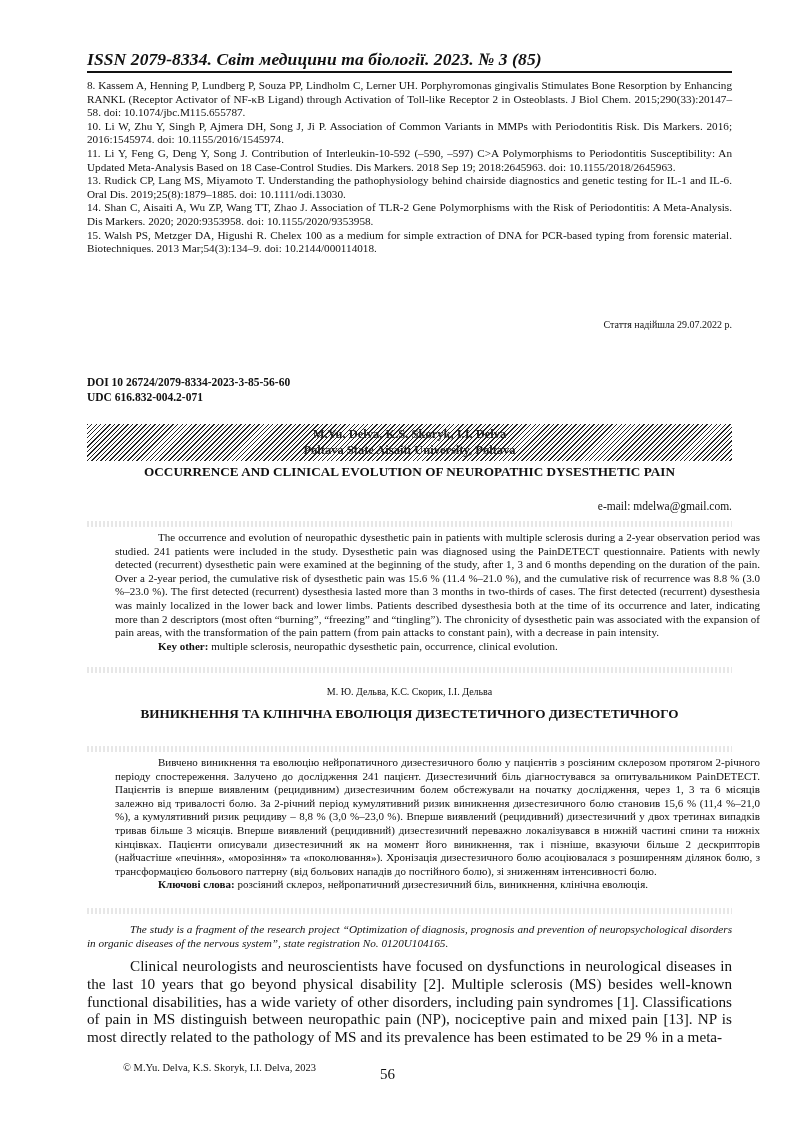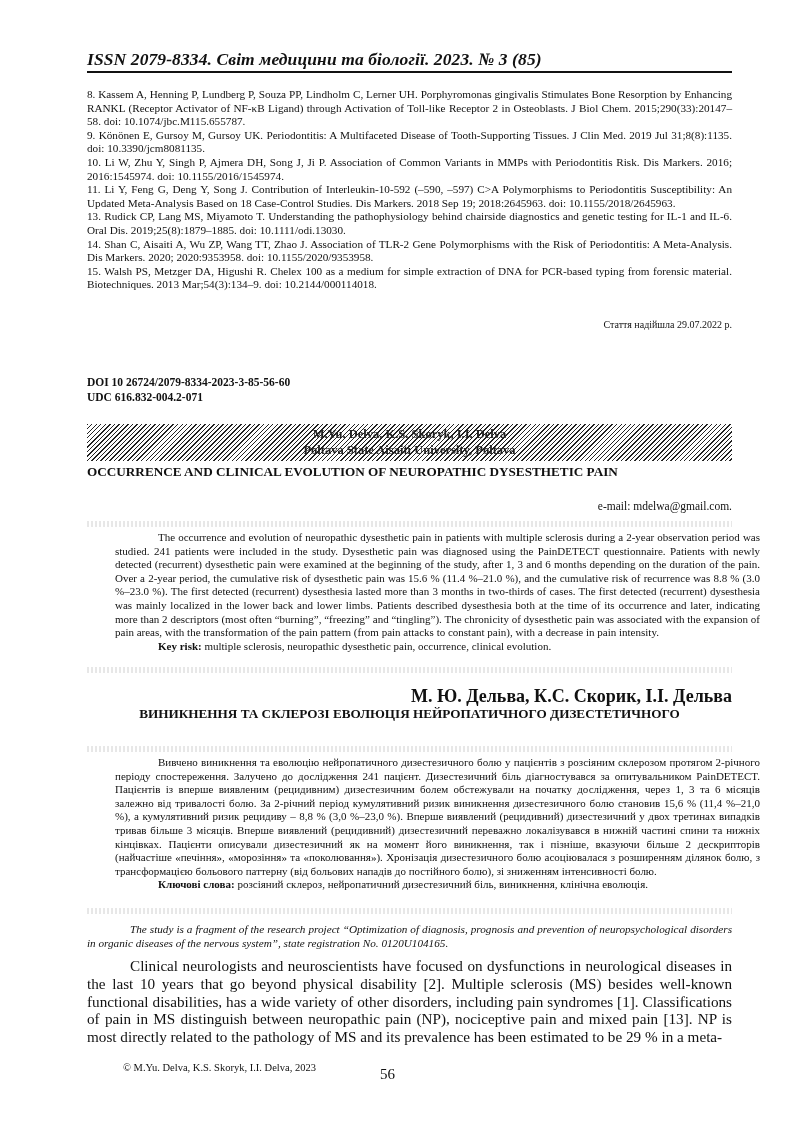--- a/index.html
+++ b/index.html
@@ -1,54 +1,53 @@
 <!DOCTYPE html>
 <html><head>
 <meta charset="utf-8">
 <style>
   html, body { margin:0; padding:0; background:#ffffff; }
   body { width:800px; height:1131px; position:relative; overflow:hidden;
          font-family:"Liberation Serif", serif; color:#111; }
   .journal-header { position:absolute; left:87px; top:49px; width:645px;
          font-style:italic; font-weight:bold; font-size:17.5px; letter-spacing:0.1px; }
   .header-rule { position:absolute; left:87px; top:71px; width:645px; height:2px; background:#111; }
-  .refs { position:absolute; left:87px; top:88px; width:645px; font-size:11.2px; line-height:13.6px; text-align:justify; }
+  .refs { position:absolute; left:87px; top:79px; width:645px; font-size:11.2px; line-height:13.6px; text-align:justify; }
   .refs p { margin:0; }
   .received { position:absolute; left:87px; top:319px; width:645px; text-align:right; font-size:10px; }
   .doi { position:absolute; left:87px; top:375px; font-weight:bold; font-size:11.5px; line-height:15px; }
   .banner { position:absolute; left:87px; top:424px; width:645px; height:37px;
             background: repeating-linear-gradient(135deg, #222 0px, #222 1px, #fff 1px, #fff 3.2px);
             text-align:center; font-weight:bold; font-size:12.5px; line-height:16px; padding-top:2px; box-sizing:border-box; color:#222; }
   .banner span { display:block; }
-  .title-en { position:absolute; left:87px; top:464px; width:645px; text-align:left; font-weight:bold; font-size:13.2px; line-height:16px; }
+  .title-en { position:absolute; left:87px; top:464px; width:645px; text-align:center; font-weight:bold; font-size:13.2px; line-height:16px; }
   .email { position:absolute; left:87px; top:500px; width:645px; text-align:right; font-size:11.5px; }
   .wave { position:absolute; left:87px; width:645px; height:6px;
           background: repeating-linear-gradient(90deg, #ddd 0 2px, #fff 2px 4px); opacity:0.7; }
   .abstract { position:absolute; left:87px; width:645px; font-size:11px; line-height:13.6px; text-align:justify;margin-left:28px; }
   .abstract p { margin:0; text-indent:43px; }
   .abstract .kw { text-indent:43px; }
   .kw b { font-weight:bold; }
-  .authors-ua { position:absolute; left:87px; top:686px; width:645px; text-align:right; font-weight:bold; font-size:18px; }
+  .authors-ua { position:absolute; left:87px; top:686px; width:645px; text-align:center; font-weight:normal; font-size:10px; }
   .title-ua { position:absolute; left:87px; top:705px; width:645px; text-align:center; font-weight:bold; font-size:13.2px; line-height:17px; }
   .project { position:absolute; left:87px; top:923px; width:645px; font-style:italic; font-size:11.2px; line-height:13.6px; text-align:justify; }
   .project p { margin:0; text-indent:43px; }
   .body-text { position:absolute; left:87px; top:957px; width:645px; font-size:15.2px; line-height:17.8px; text-align:justify; }
   .body-text p { margin:0; text-indent:43px; }
   .copyright { position:absolute; left:123px; top:1062px; font-size:10.5px; }
   .page-num { position:absolute; left:380px; top:1066px; font-size:15px; }
 </style>
 </head>
 <body>
 
 <div class="journal-header">ISSN 2079-8334. Світ медицини та біології. 2023. № 3 (85)</div>
 <div class="header-rule"></div>
 
 <div class="refs">
   <p>8. Kassem A, Henning P, Lundberg P, Souza PP, Lindholm C, Lerner UH. Porphyromonas gingivalis Stimulates Bone Resorption by Enhancing RANKL (Receptor Activator of NF-κB Ligand) through Activation of Toll-like Receptor 2 in Osteoblasts. J Biol Chem. 2015;290(33):20147–58. doi: 10.1074/jbc.M115.655787.</p>
-  <p>9. Könönen E, Gursoy M, Gursoy UK. Periodontitis: A Multifaceted Disease of Tooth-Supporting Tissues. J Clin Med. 2019 Jul 31;8(8):1135. doi: 10.3390/jcm8081135.</p>
   <p>10. Li W, Zhu Y, Singh P, Ajmera DH, Song J, Ji P. Association of Common Variants in MMPs with Periodontitis Risk. Dis Markers. 2016; 2016:1545974. doi: 10.1155/2016/1545974.</p>
   <p>11. Li Y, Feng G, Deng Y, Song J. Contribution of Interleukin-10-592 (–590, –597) C&gt;A Polymorphisms to Periodontitis Susceptibility: An Updated Meta-Analysis Based on 18 Case-Control Studies. Dis Markers. 2018 Sep 19; 2018:2645963. doi: 10.1155/2018/2645963.</p>
   <p>13. Rudick CP, Lang MS, Miyamoto T. Understanding the pathophysiology behind chairside diagnostics and genetic testing for IL-1 and IL-6. Oral Dis. 2019;25(8):1879–1885. doi: 10.1111/odi.13030.</p>
   <p>14. Shan C, Aisaiti A, Wu ZP, Wang TT, Zhao J. Association of TLR-2 Gene Polymorphisms with the Risk of Periodontitis: A Meta-Analysis. Dis Markers. 2020; 2020:9353958. doi: 10.1155/2020/9353958.</p>
   <p>15. Walsh PS, Metzger DA, Higushi R. Chelex 100 as a medium for simple extraction of DNA for PCR-based typing from forensic material. Biotechniques. 2013 Mar;54(3):134–9. doi: 10.2144/000114018.</p>
 </div>
 
 <div class="received">Стаття надійшла 29.07.2022 р.</div>
 
 <div class="doi">
@@ -64,29 +63,29 @@
 <div class="title-en">
   <div>OCCURRENCE AND CLINICAL EVOLUTION OF NEUROPATHIC DYSESTHETIC PAIN</div>
 </div>
 
 <div class="email">e-mail: mdelwa@gmail.com.</div>
 
 <div class="wave" style="top:521px"></div>
 
 <div class="abstract" style="top:531px">
   <p>The occurrence and evolution of neuropathic dysesthetic pain in patients with multiple sclerosis during a 2-year observation period was studied. 241 patients were included in the study. Dysesthetic pain was diagnosed using the PainDETECT questionnaire. Patients with newly detected (recurrent) dysesthetic pain were examined at the beginning of the study, after 1, 3 and 6 months depending on the duration of the pain. Over a 2-year period, the cumulative risk of dysesthetic pain was 15.6 % (11.4 %–21.0 %), and the cumulative risk of recurrence was 8.8 % (3.0 %–23.0 %). The first detected (recurrent) dysesthesia lasted more than 3 months in two-thirds of cases. The first detected (recurrent) dysesthesia was mainly localized in the lower back and lower limbs. Patients described dysesthesia both at the time of its occurrence and later, indicating more than 2 descriptors (most often “burning”, “freezing” and “tingling”). The chronicity of dysesthetic pain was associated with the expansion of pain areas, with the transformation of the pain pattern (from pain attacks to constant pain), with a decrease in pain intensity.</p>
-  <p class="kw"><b>Key risk:</b><span> multiple sclerosis, neuropathic dysesthetic pain, occurrence, clinical evolution.</span></p>
+  <p class="kw"><b>Key other:</b><span> multiple sclerosis, neuropathic dysesthetic pain, occurrence, clinical evolution.</span></p>
 </div>
 
 <div class="wave" style="top:667px"></div>
 
 <div class="authors-ua">М. Ю. Дельва, К.С. Скорик, І.І. Дельва</div>
 
 <div class="title-ua">
-  <div>ВИНИКНЕННЯ ТА СКЛЕРОЗІ ЕВОЛЮЦІЯ НЕЙРОПАТИЧНОГО ДИЗЕСТЕТИЧНОГО</div>
+  <div>ВИНИКНЕННЯ ТА КЛІНІЧНА ЕВОЛЮЦІЯ ДИЗЕСТЕТИЧНОГО ДИЗЕСТЕТИЧНОГО</div>
 </div>
 
 <div class="wave" style="top:746px"></div>
 
 <div class="abstract" style="top:756px">
   <p>Вивчено виникнення та еволюцію нейропатичного дизестезичного болю у пацієнтів з розсіяним склерозом протягом 2-річного періоду спостереження. Залучено до дослідження 241 пацієнт. Дизестезичний біль діагностувався за опитувальником PainDETECT. Пацієнтів із вперше виявленим (рецидивним) дизестезичним болем обстежували на початку дослідження, через 1, 3 та 6 місяців залежно від тривалості болю. За 2-річний період кумулятивний ризик виникнення дизестезичного болю становив 15,6 % (11,4 %–21,0 %), а кумулятивний ризик рецидиву – 8,8 % (3,0 %–23,0 %). Вперше виявлений (рецидивний) дизестезичний у двох третинах випадків тривав більше 3 місяців. Вперше виявлений (рецидивний) дизестезичний переважно локалізувався в нижній частині спини та нижніх кінцівках. Пацієнти описували дизестезичний як на момент його виникнення, так і пізніше, вказуючи більше 2 дескрипторів (найчастіше «печіння», «морозіння» та «поколювання»). Хронізація дизестезичного болю асоціювалася з розширенням ділянок болю, з трансформацією больового паттерну (від больових нападів до постійного болю), зі зниженням інтенсивності болю.</p>
   <p class="kw"><b>Ключові слова:</b><span> розсіяний склероз, нейропатичний дизестезичний біль, виникнення, клінічна еволюція.</span></p>
 </div>
 
 <div class="wave" style="top:908px"></div>

